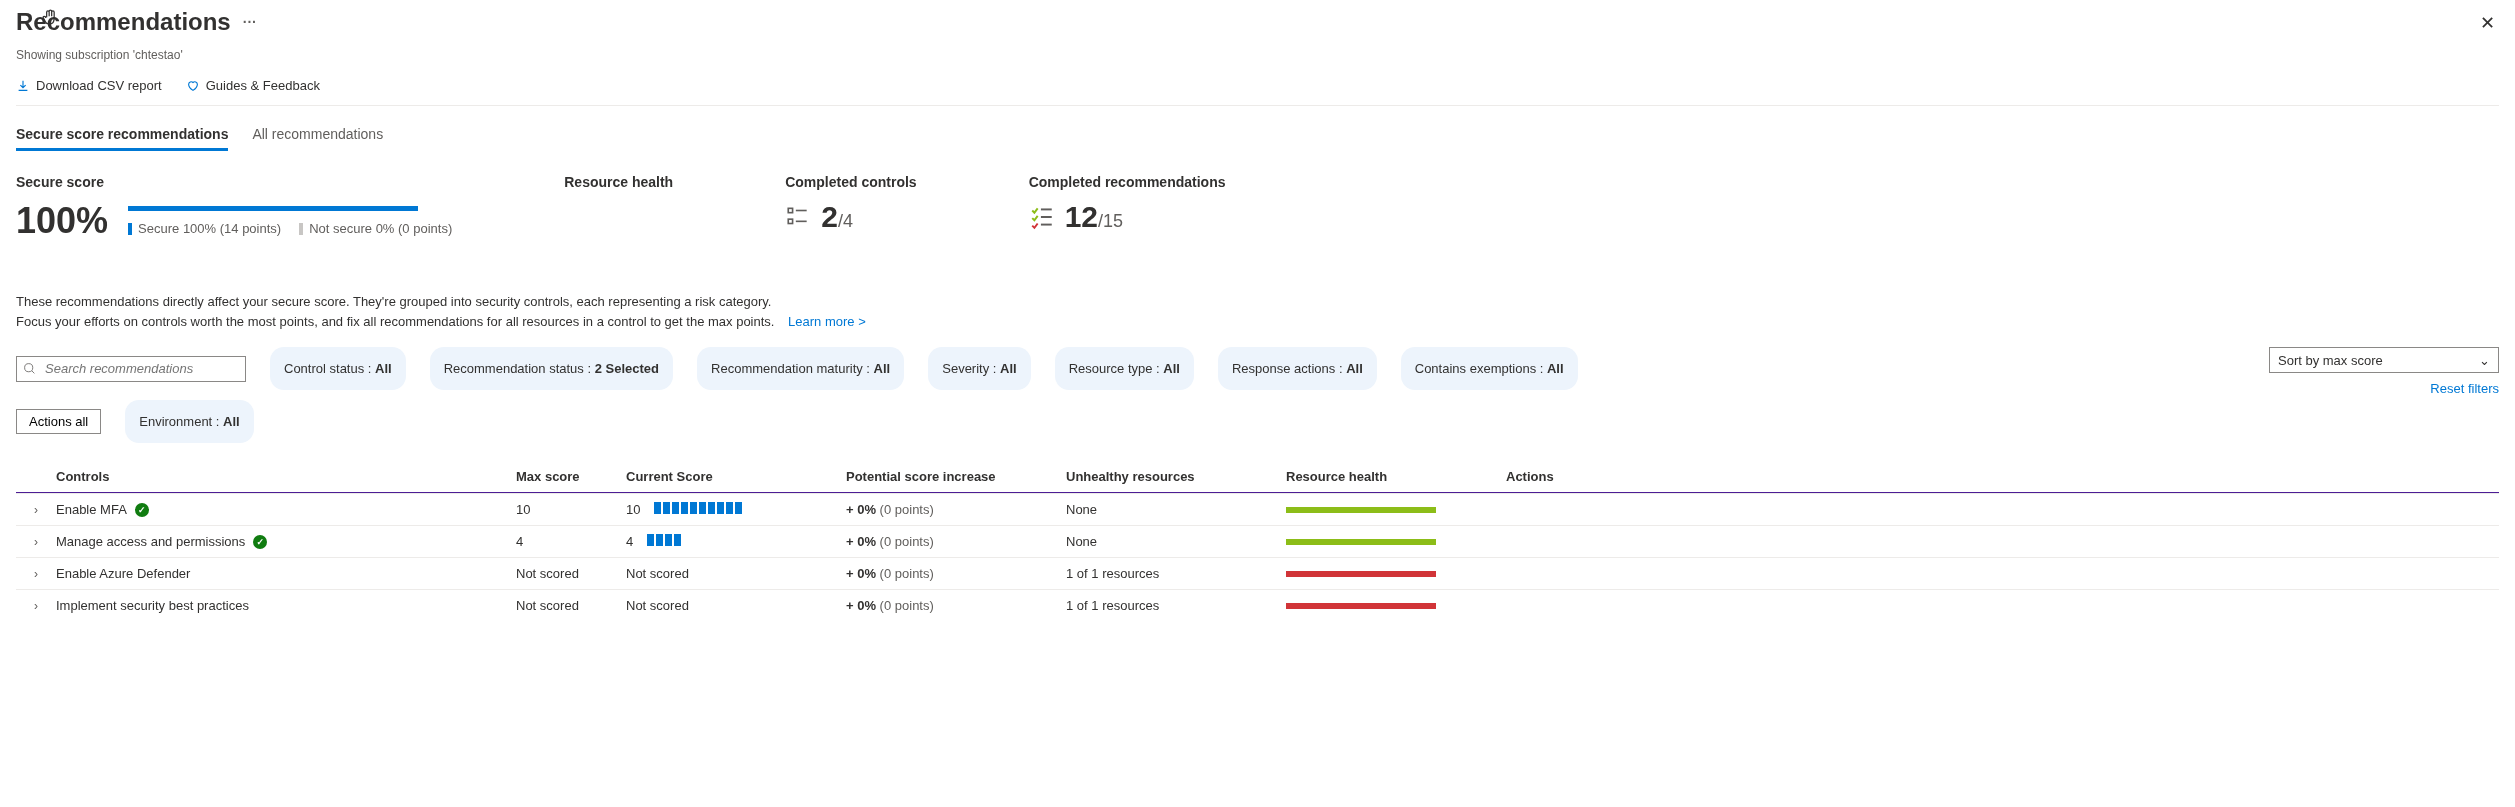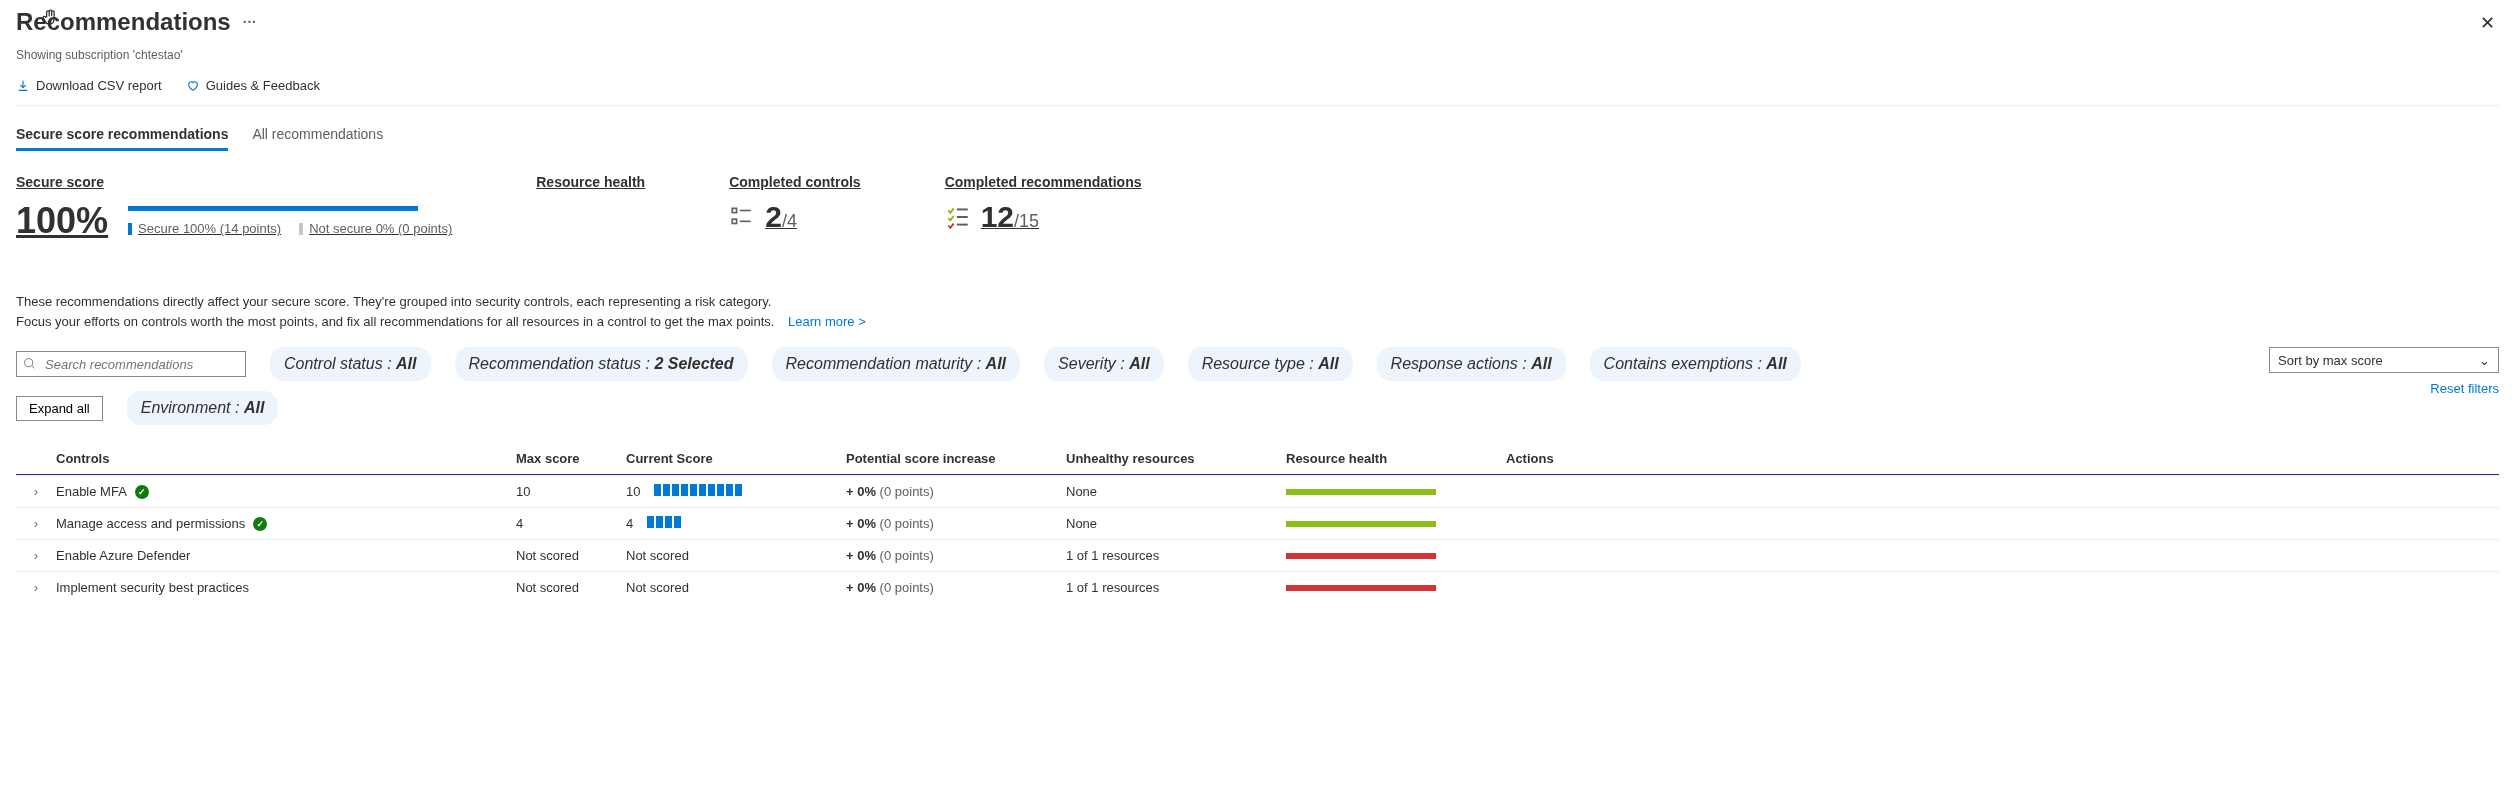--- a/index.html
+++ b/index.html
@@ -16,40 +16,40 @@
   .title .dots { font-size: 14px; color: #605e5c; cursor: pointer; }
   .subtitle { font-size: 12px; color: #605e5c; margin-top: 12px; }
   .close-x { font-size: 18px; color: #323130; cursor: pointer; padding: 4px; }
   .toolbar { display: flex; gap: 24px; margin-top: 16px; padding-bottom: 10px; }
   .toolbar-item { display: flex; align-items: center; gap: 6px; color: #323130; cursor: pointer; font-size: 13px; }
   .toolbar-item svg { width: 14px; height: 14px; }
   .divider { border-bottom: 1px solid #edebe9; margin-top: 2px; }
   .tabs { display: flex; gap: 24px; margin-top: 14px; border-bottom: 1px solid transparent; }
   .tab { padding: 6px 0; font-size: 14px; color: #605e5c; cursor: pointer; border-bottom: 3px solid transparent; }
   .tab.active { color: #323130; font-weight: 600; border-bottom: 3px solid #0078d4; }
-  .stats-row { display: flex; gap: 84px; margin-top: 22px; text-decoration: underline; }
+  .stats-row { display: flex; gap: 112px; margin-top: 22px; }
   .stat-block .label { font-size: 14px; font-weight: 600; margin-bottom: 10px; display: block; }
   .score-big { font-size: 36px; font-weight: 600; }
   .score-flex { display: flex; align-items: center; gap: 20px; }
   .score-right { display: flex; flex-direction: column; gap: 10px; }
   .bar-track { width: 290px; height: 5px; display: flex; }
   .bar-blue { background: #0078d4; height: 5px; }
   .bar-red { background: #d13438; height: 5px; }
   .legend { display: flex; gap: 18px; font-size: 13px; align-items: center; }
   .legend-item { display: inline-flex; align-items: center; gap: 6px; color: #605e5c; }
   .swatch { width: 4px; height: 12px; display: inline-block; }
   .kpi { display: flex; align-items: center; gap: 10px; }
   .kpi-num { font-size: 30px; font-weight: 600; }
   .kpi-den { font-size: 18px; color: #605e5c; font-weight: 400; }
   .desc { margin-top: 50px; font-size: 13px; color: #323130; line-height: 1.5; }
   .desc .learn { color: #0078d4; cursor: pointer; margin-left: 10px; }
   .search-box { position: relative; width: 230px; }
   .search-box input { width: 100%; height: 26px; border: 1px solid #8a8886; padding: 0 8px 0 28px; font-size: 13px; font-style: italic; color: #605e5c; }
   .search-box svg { position: absolute; left: 7px; top: 6px; width: 13px; height: 13px; fill: #605e5c; }
-  .pill { background: #edf4fc; border-radius: 14px; padding: 8px 14px; font-size: 16px; cursor: pointer; color: #323130; font-style: italic; }
+  .pill { background: #edf4fc; border-radius: 14px; padding: 14px 14px; font-size: 13px; cursor: pointer; color: #323130; }
   .pill strong { font-weight: 700; }
   .sort-select { margin-left: auto; border: 1px solid #8a8886; height: 26px; width: 230px; padding: 0 8px; font-size: 13px; background: #fff; display: flex; align-items: center; justify-content: space-between; cursor: pointer; }
   .expand-btn { border: 1px solid #8a8886; background: #fff; padding: 4px 12px; font-size: 13px; cursor: pointer; }
   .reset-link { margin-left: auto; color: #0078d4; font-size: 13px; cursor: pointer; text-align: right; }
   .right-stack { margin-left: auto; display: flex; flex-direction: column; align-items: flex-end; gap: 8px; }
   .table { margin-top: 18px; width: 100%; }
   .thead, .trow { display: grid; grid-template-columns: 40px 460px 110px 220px 220px 220px 220px 150px 1fr; align-items: center; padding: 8px 0; }
   .thead { font-weight: 600; color: #323130; border-bottom: 1px solid #4c1d95; }
   .trow { border-top: 1px solid #edebe9; }
   .chev { color: #605e5c; font-size: 12px; cursor: pointer; text-align: center; }
@@ -179,21 +179,21 @@
       </div>
       <div class="pill"><span>Control status : </span><strong>All</strong></div>
       <div class="pill"><span>Recommendation status : </span><strong>2 Selected</strong></div>
       <div class="pill"><span>Recommendation maturity : </span><strong>All</strong></div>
       <div class="pill"><span>Severity : </span><strong>All</strong></div>
       <div class="pill"><span>Resource type : </span><strong>All</strong></div>
       <div class="pill"><span>Response actions : </span><strong>All</strong></div>
       <div class="pill"><span>Contains exemptions : </span><strong>All</strong></div>
     </div>
     <div class="filter-line1">
-      <button class="expand-btn">Expand all</button>
+      <button class="expand-btn">Actions all</button>
       <div class="pill"><span>Environment : </span><strong>All</strong></div>
     </div>
   </div>
   <div class="right-stack">
     <div class="sort-select">
       <span>Sort by max score</span>
       <span>⌄</span>
     </div>
     <span class="reset-link">Reset filters</span>
   </div>

